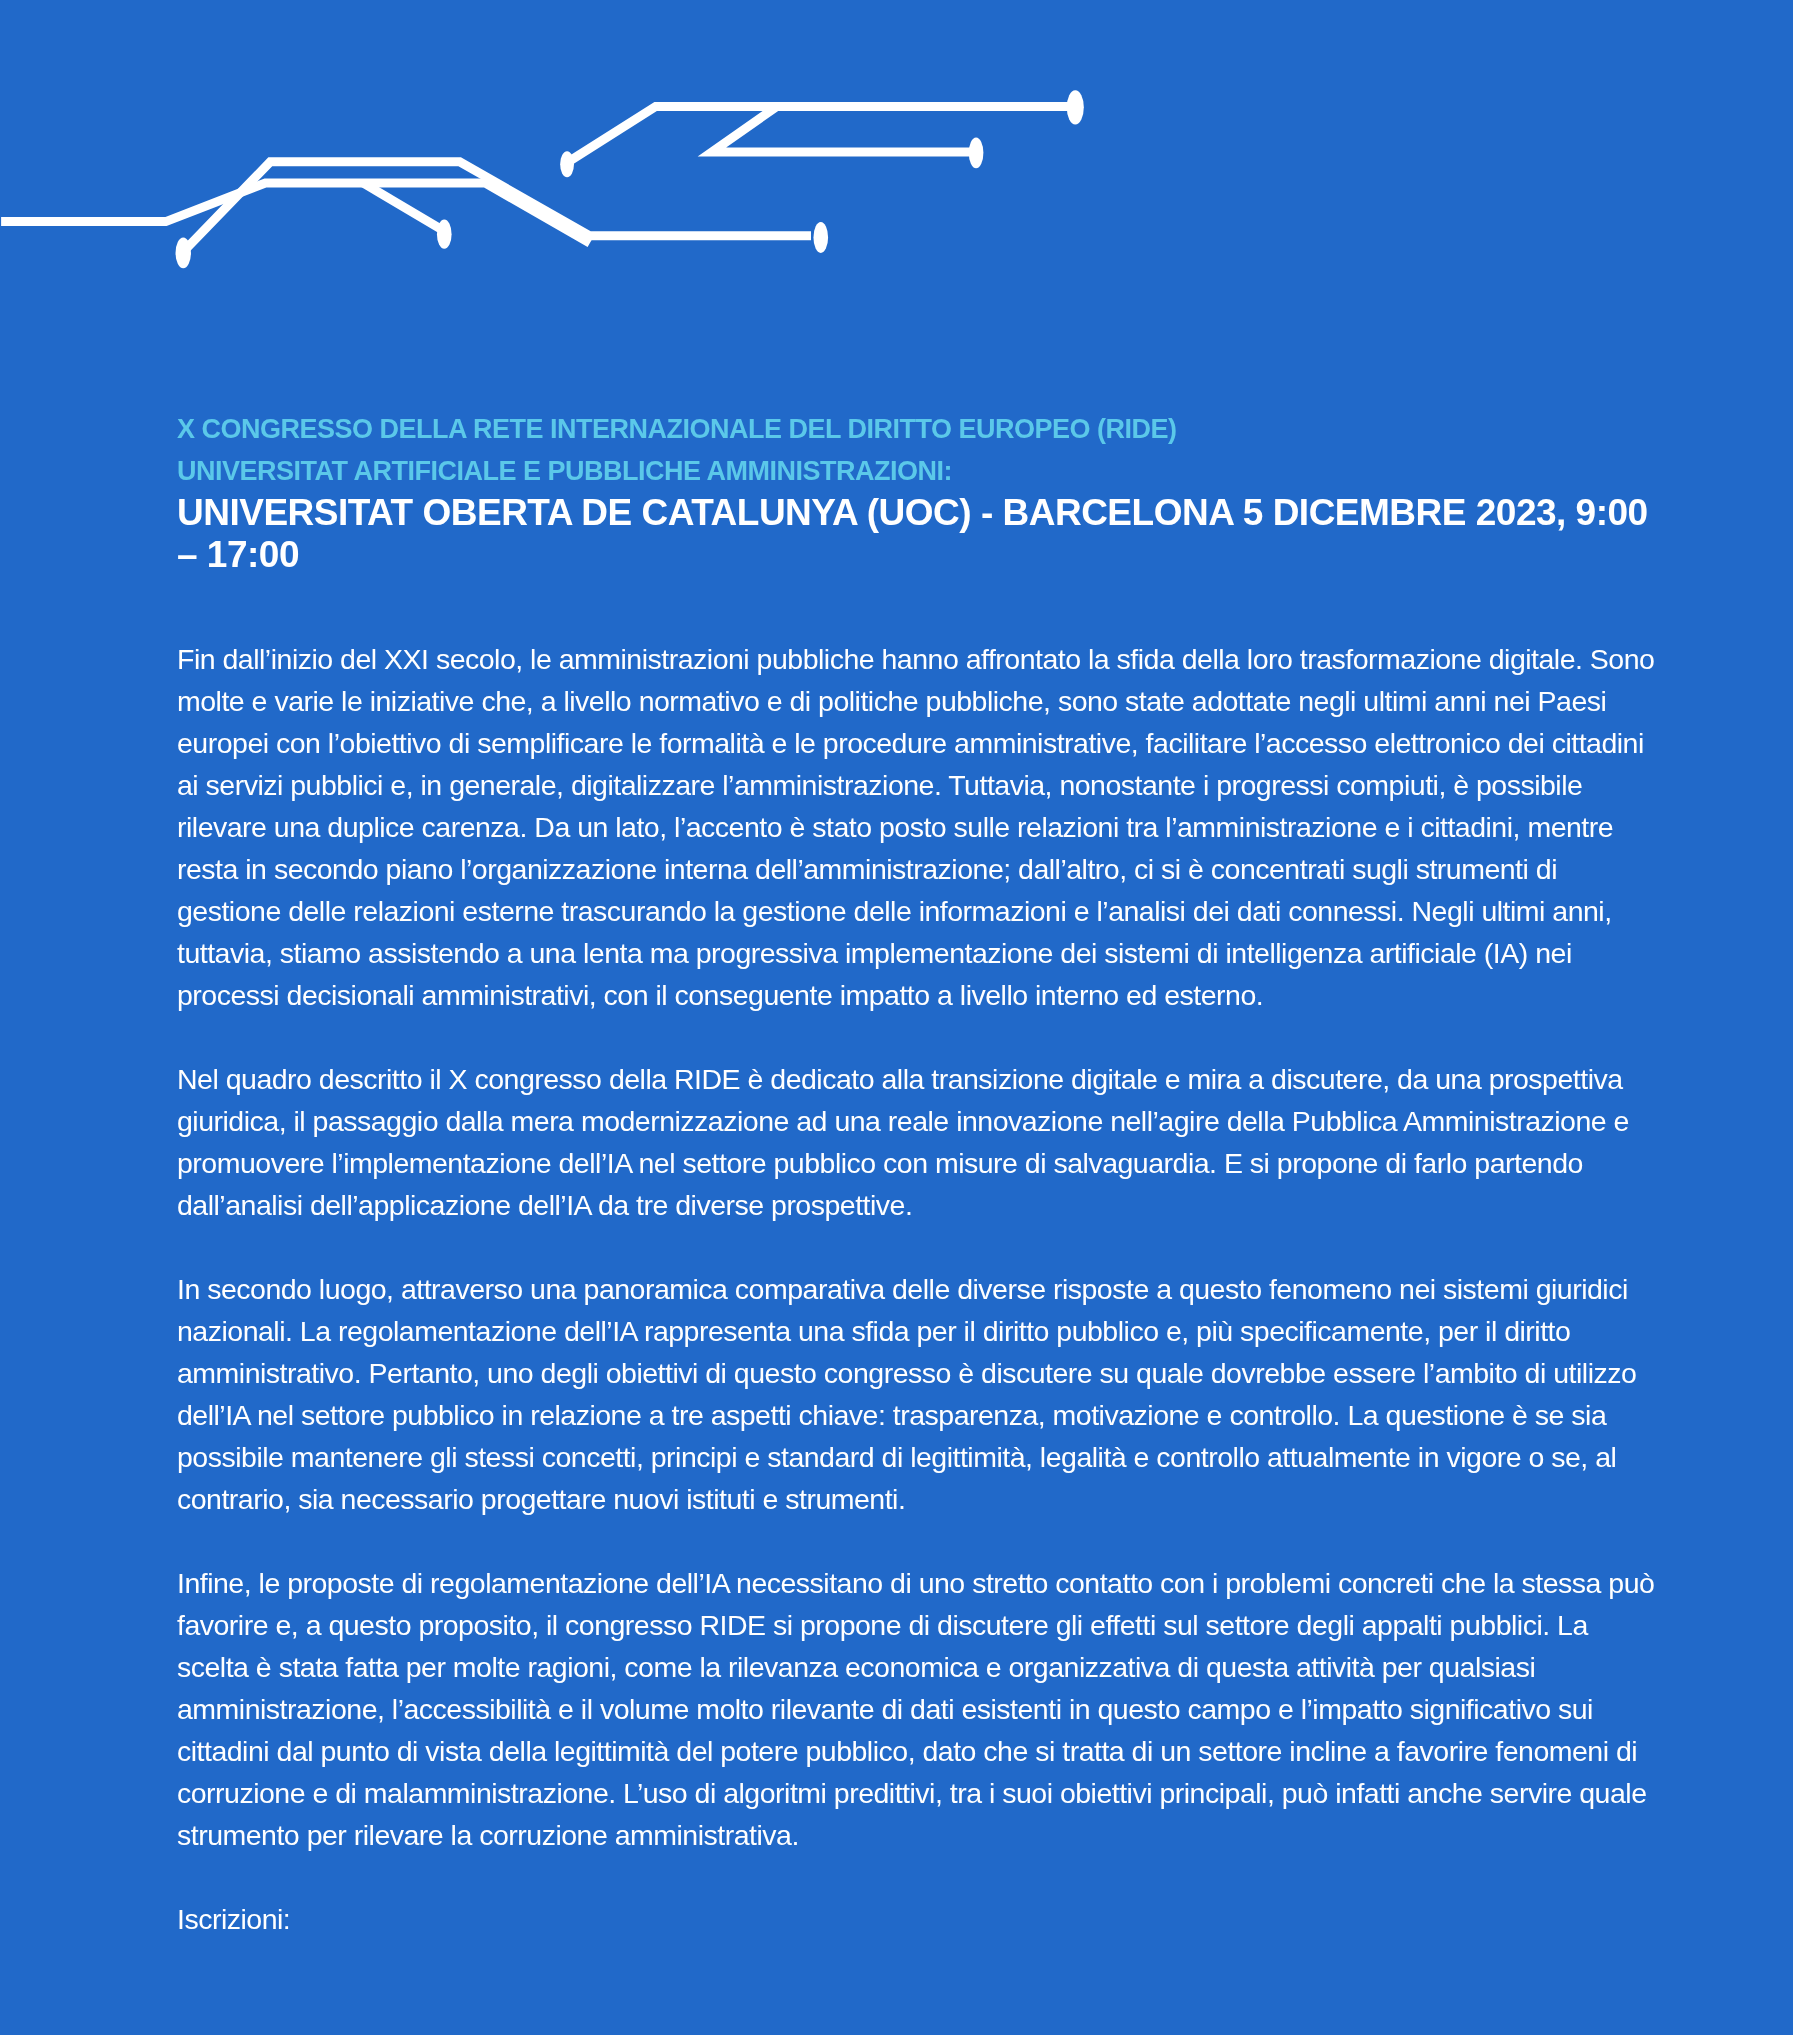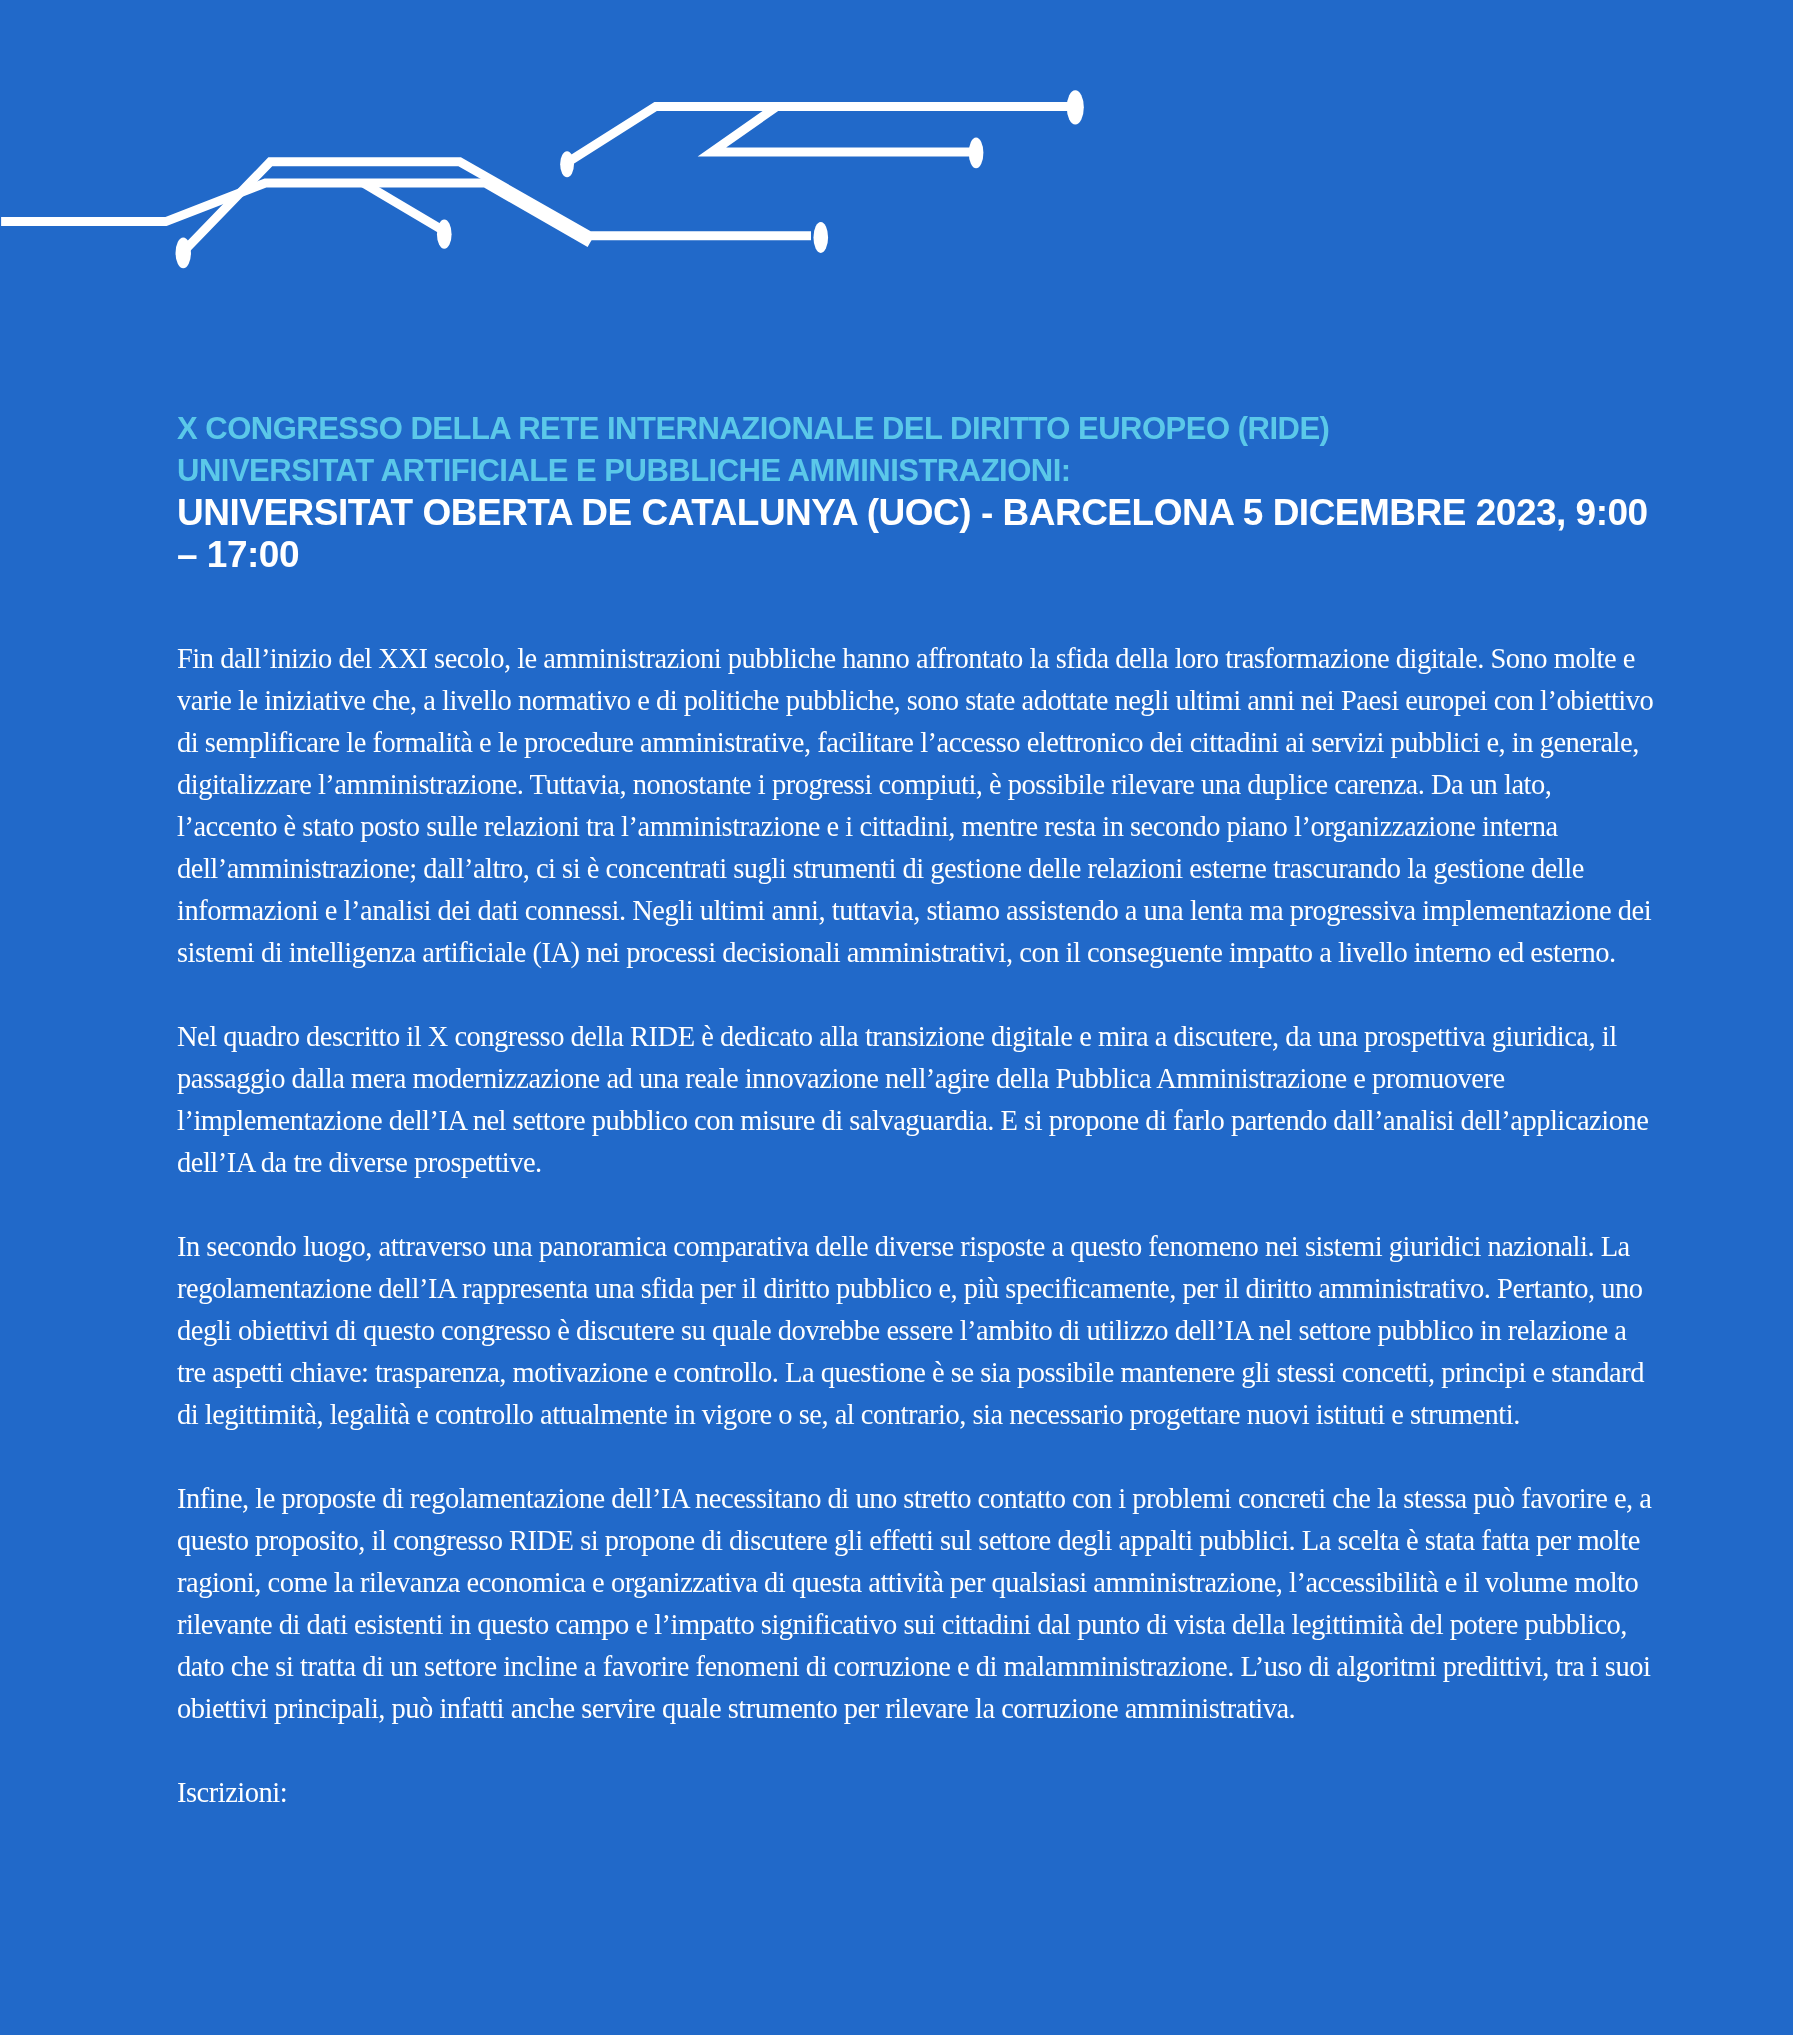--- a/index.html
+++ b/index.html
@@ -30,32 +30,31 @@
     top: 408px;
     width: 1494px;
     color: #FFFFFF;
     font-size: 28.5px;
     line-height: 42px;
     letter-spacing: -0.5px;
   }
   .headline {
     font-weight: bold;
     color: #5BC8E9;
-    font-size: 31px;
+    font-size: 27px;
     line-height: 42px;
   }
   .venue {
     font-weight: bold;
     color: #FFFFFF;
     font-size: 37px;
     line-height: 42px;
   }
   .body-copy p {
     margin: 0 16px 42px 0;
-    font-family: Liberation Serif, serif;
   }
   .body-copy p.first {
     margin-top: 62px;
   }
 </style>
 </head>
 <body>
 
 <div class="page">
 

